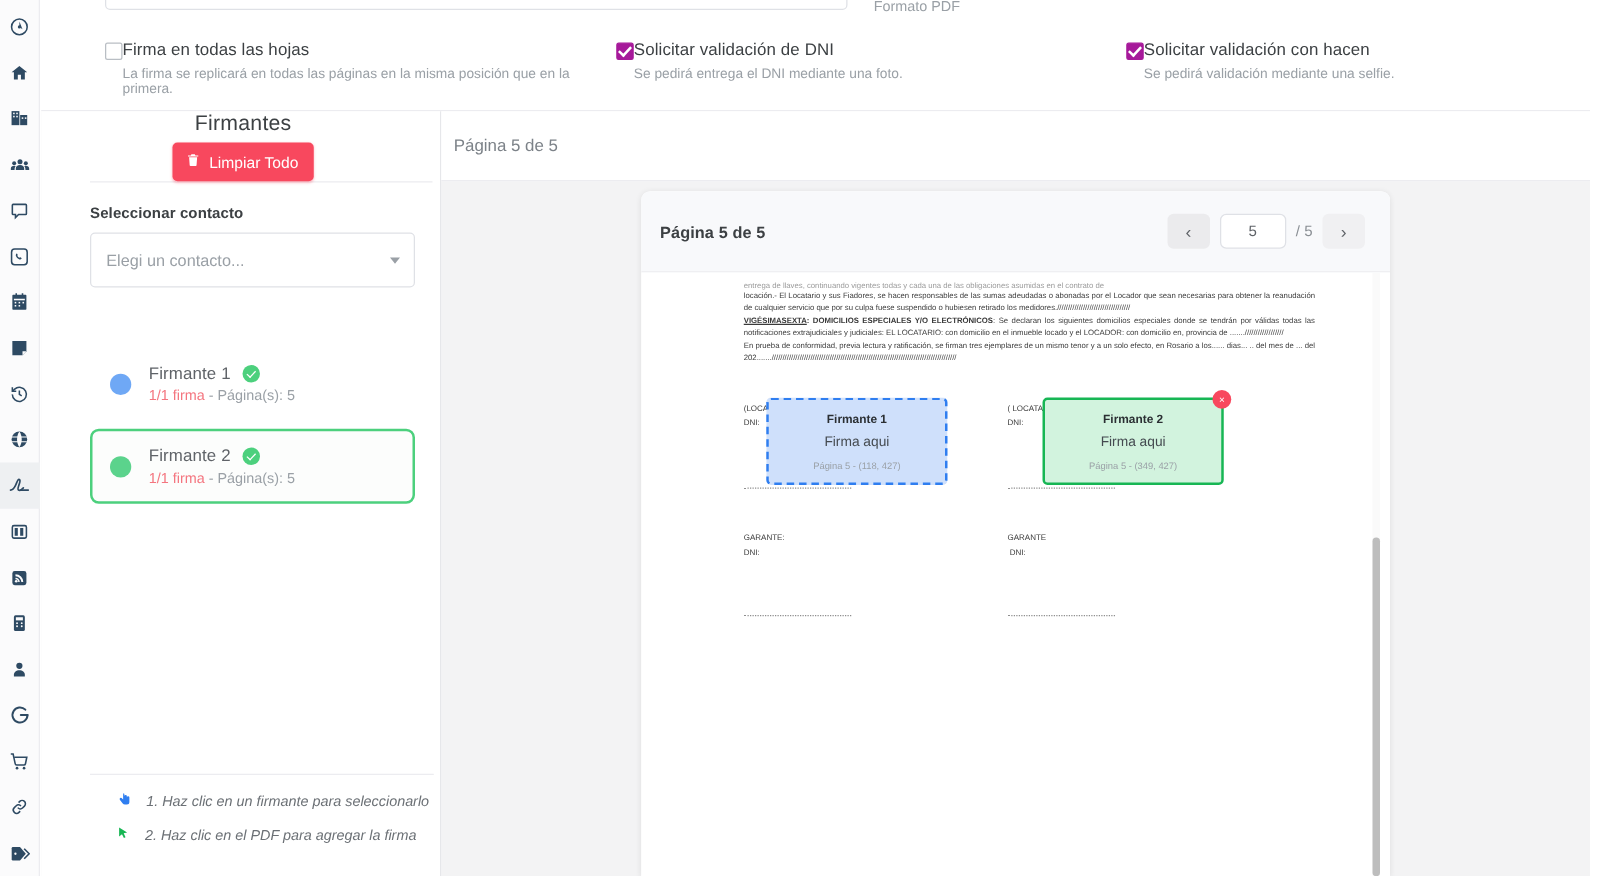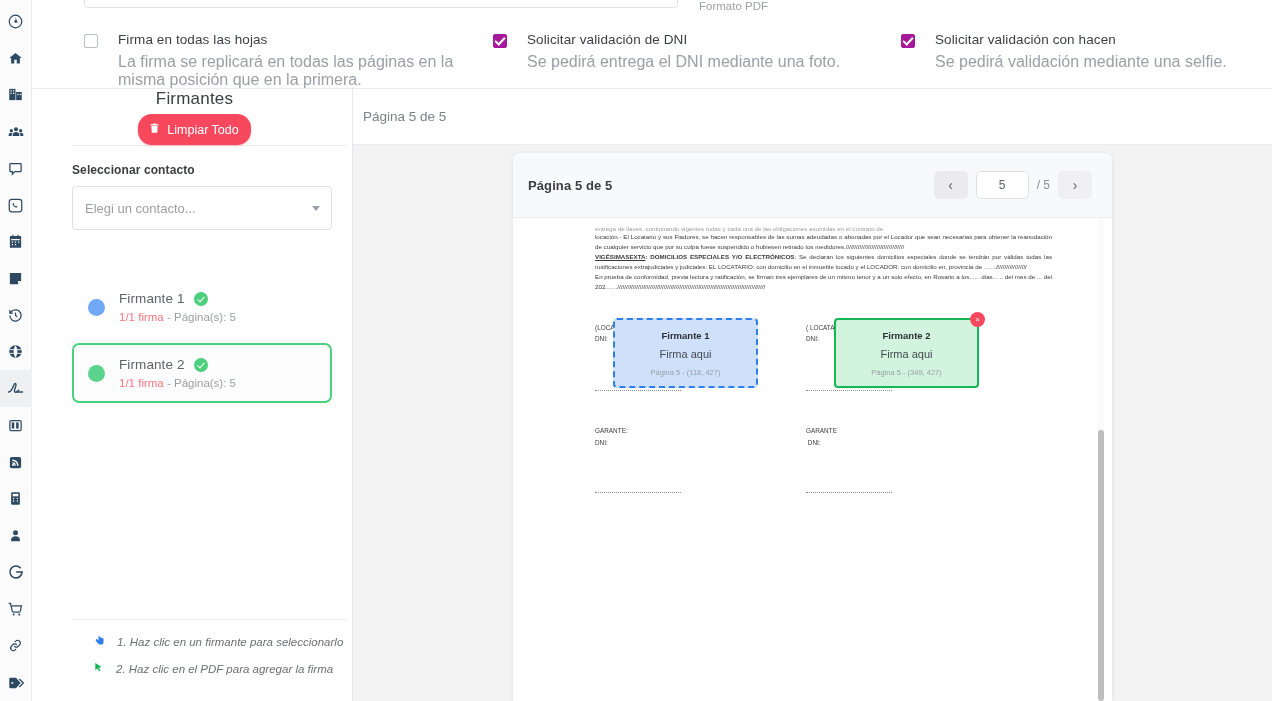--- a/index.html
+++ b/index.html
@@ -33,35 +33,35 @@
   }
   .fake-input {
     position: absolute; left: 38px; top: -22px; width: 594px; height: 30px;
     border: 1px solid #dfe1e6; border-radius: 4px; background: #fff;
   }
   .fmt-label {
     position: absolute; left: 653px; top: 0px;
     font-size: 11.5px; color: #9aa0a6;
   }
   .opt-col { position: absolute; top: 32px; }
-  .opt-row { display: flex; align-items: flex-start; gap: 20px; }
+  .opt-row { display: flex; align-items: flex-start; gap: 0; }
   .cbx {
     width: 14px; height: 14px; border-radius: 2px; flex: none; margin-top: 2px;
     border: 1.5px solid #b9bec4; background: #fff; cursor: pointer;
     display:flex; align-items:center; justify-content:center;
   }
   .cbx.checked { background: #a6199a; border-color: #a6199a; }
   .cbx.checked::after {
     content: "";
     width: 4px; height: 8px; margin-top: -2px;
     border: solid #fff; border-width: 0 2px 2px 0;
     transform: rotate(43deg);
   }
   .opt-title { font-size: 13.5px; color: #3c4043; letter-spacing: .1px; }
-  .opt-sub { font-size: 16px; color: #9aa0a6; margin-top: 6px; }
+  .opt-sub { font-size: 11px; color: #9aa0a6; margin-top: 6px; }
   .strip-divider {
     position: absolute; left: 33px; top: 88px; width: 1239px; height: 1px;
     background: #ececf0;
   }
 
   
   .canvas {
     position: absolute; left: 33px; top: 89px; width: 1239px; height: 612px;
     background: #f3f3f4;
   }
@@ -72,21 +72,21 @@
     background: #ffffff; border-right: 1px solid #e6e7ea;
   }
   .fm-head {
     height: 56px; display: flex; align-items: center; justify-content: space-between;
     padding: 0 22px 0 26px;
     flex-direction: column;
   }
   .fm-title { font-size: 17px; color: #3c4043; letter-spacing: .2px; }
   .btn-clear {
     display: flex; align-items: center; gap: 7px;
-    background: #f8485e; border: none; border-radius: 14px;
+    background: #f8485e; border: none; border-radius: 4px;
     color: #fff; font-size: 12.5px; font-family: inherit;
     padding: 8px 12px 8px 11px; cursor: pointer;
     box-shadow: 0 1px 2px rgba(248,72,94,.35);
   }
   .fm-sep { height: 1px; background: #ececf0; margin: 0 6px 0 39px; }
 
   .fm-body { padding: 17px 20px 0 39px; }
   .fld-label { font-size: 12px; color: #3c4043; font-weight: 600; letter-spacing:.1px; }
   .select-box {
     margin-top: 9px; height: 44px; border: 1px solid #dfe1e6; border-radius: 4px;

